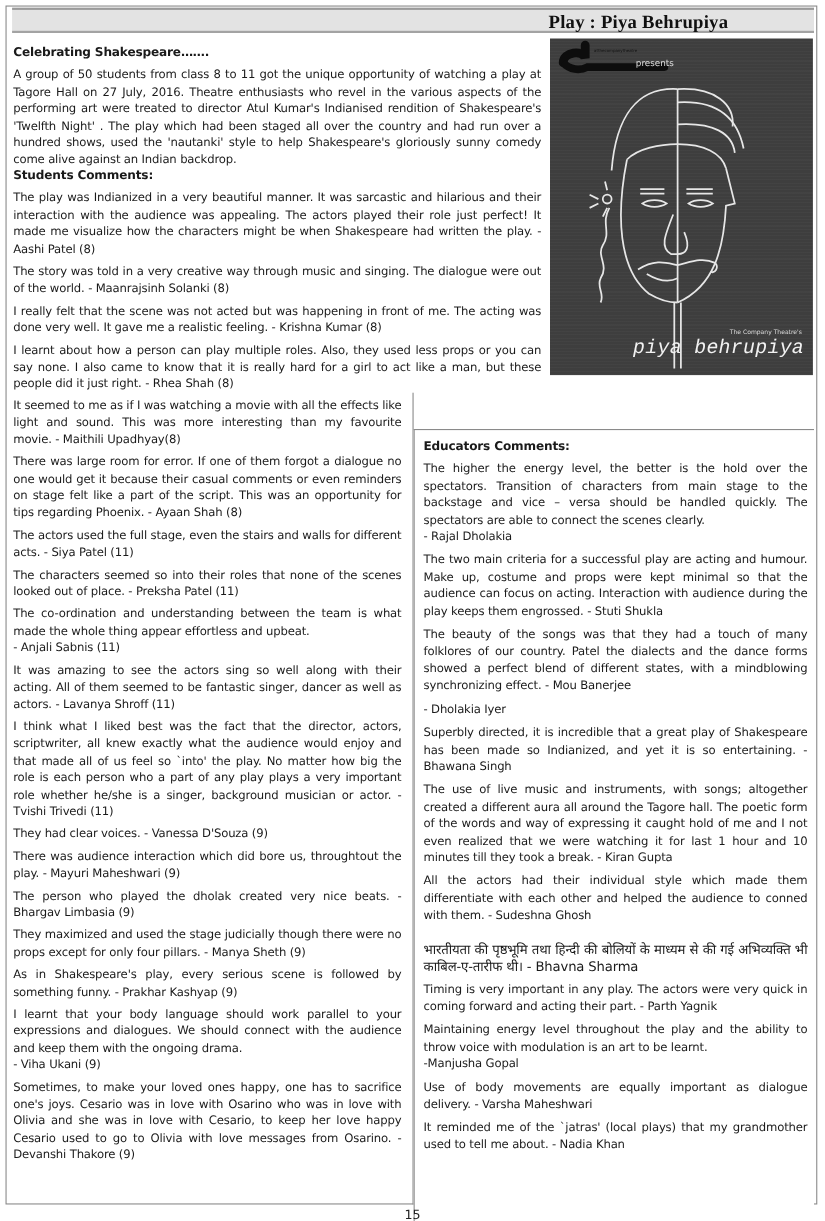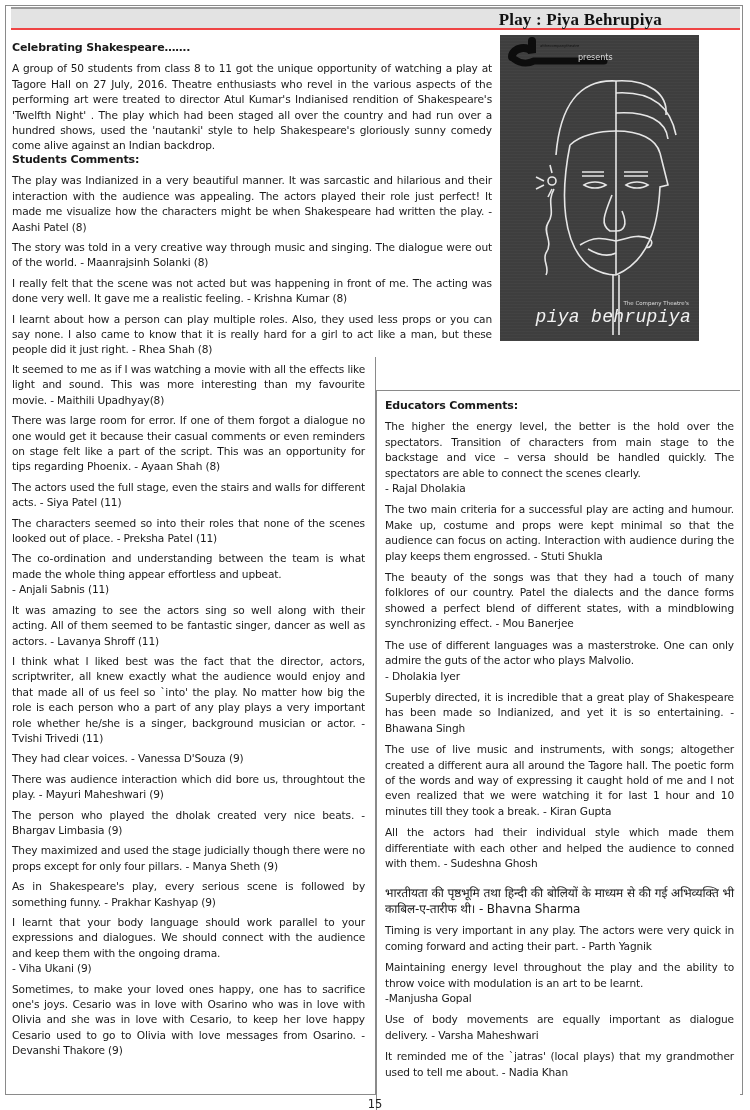--- a/index.html
+++ b/index.html
@@ -6,21 +6,21 @@
   body {
     width: 750px; height: 1110px; position: relative; overflow: hidden;
     font-family: "DejaVu Sans", sans-serif; color: #1a1a1a;
   }
   .frame {
     position: absolute; left: 5px; top: 5px; width: 738px; height: 1090px;
     border: 1px solid #8a8a8a; box-sizing: border-box;
   }
   .title-bar {
     position: absolute; left: 11px; top: 7px; width: 729px; height: 23px;
-    background: #e3e3e3; border-top: 2px solid #9a9a9a; border-bottom: 2px solid #ef4444;
+    background: #e3e3e3; border-top: 2px solid #9a9a9a; border-bottom: 2px solid #a3a3a3;
     box-sizing: border-box;
   }
   .title-text {
     position: absolute; right: 78px; top: 1px;
     font-family: "Liberation Serif", serif; font-weight: bold; font-size: 17px; color: #111;
     letter-spacing: 0.2px;
   }
   .txt {
     font-size: 10.6px; line-height: 15.4px; text-align: justify; letter-spacing: -0.15px;
   }
@@ -38,21 +38,21 @@
   }
   .educators {
     position: absolute; left: 376px; top: 358px; width: 364px; height: 737px;
     border: 1px solid #8a8a8a; border-right: none; box-sizing: border-box;
     padding: 7px 6px 0 8px; background: #fff; margin-top: 32px;
   }
   .educators .heading { margin-bottom: 6px; }
   .educators .comment { margin-bottom: 6px; }
   .hindi { font-size: 12px; line-height: 16px; }
   .poster {
-    position: absolute; left: 500px; top: 35px; width: 199px; height: 306px;
+    position: absolute; left: 500px; top: 35px; width: 239px; height: 306px;
     background: #3e3e3e;
     background-image: repeating-linear-gradient(0deg, rgba(255,255,255,0.025) 0 1px, transparent 1px 3px);
   }
   .poster svg { position: absolute; left: 0; top: 0; }
   .poster-presents {
     position: absolute; left: 78px; top: 18px; color: #ddd; font-size: 8px;
   }
   .poster-company {
     position: absolute; right: 10px; top: 265px; color: #ddd; font-size: 5.5px;
   }
@@ -150,21 +150,21 @@
   <p class="comment"><span>As in Shakespeare's play, every serious scene is followed by something funny.</span>  -  <span>Prakhar Kashyap (9)</span></p>
   <p class="comment"><span>I learnt that your body language should work parallel to your expressions and dialogues. We should connect with the audience and keep them with the ongoing drama.</span><span class="right-sig">-  <span>Viha Ukani (9)</span></span></p>
   <p class="comment"><span>Sometimes, to make your loved ones happy, one has to sacrifice one's joys.  Cesario was in love with Osarino who was in love with Olivia and she was in love with Cesario, to keep her love happy Cesario used to go to Olivia with love messages from Osarino.</span>  -   <span>Devanshi Thakore (9)</span></p>
 </div>
 
 <div class="educators txt">
   <p class="heading">Educators Comments:</p>
   <p class="comment"><span>The higher the energy level, the better is the hold over the spectators. Transition of characters from main stage to the backstage and vice – versa should be handled quickly. The spectators are able to connect the scenes clearly.</span><span class="right-sig">-  <span>Rajal Dholakia</span></span></p>
   <p class="comment"><span>The two main criteria for a successful play are acting and humour. Make up, costume and props were kept minimal so that the audience can focus on acting. Interaction with audience during the play keeps them engrossed.</span>  -  <span>Stuti Shukla</span></p>
   <p class="comment"><span>The beauty of the songs was that they had a touch of many folklores of our country. Patel the dialects and the dance forms showed a perfect blend of different states, with a mindblowing synchronizing effect.</span>  -  <span>Mou Banerjee</span></p>
-  <p class="comment"><span>The use of different languages was a masterstroke. One can only admire the guts of the actor who plays Malvolio.</span><span class="right-sig">- <span>Dholakia Iyer</span></span></p>
+  <p class="comment"><span class="right-sig">- <span>Dholakia Iyer</span></span></p>
   <p class="comment"><span>Superbly directed, it is incredible that a great play of Shakespeare has been made so Indianized, and yet it is so entertaining.</span>  -  <span>Bhawana Singh</span></p>
   <p class="comment"><span>The use of live music and instruments, with songs; altogether created a different aura all around the Tagore hall. The poetic form of the words and way of expressing it caught hold of me and I not even realized that we were watching it for last 1 hour and 10 minutes till they took a break.</span>  -  <span>Kiran Gupta</span></p>
   <p class="comment" style="margin-bottom:14px;"><span>All the actors had their individual style which made them differentiate with each other and helped the audience to conned with them.</span>  -  <span>Sudeshna Ghosh</span></p>
   <p class="comment hindi"><span>भारतीयता की पृष्ठभूमि तथा हिन्दी की बोलियों के माध्यम से की गई अभिव्यक्ति भी काबिल-ए-तारीफ थी।</span> -    <span>Bhavna Sharma</span></p>
   <p class="comment"><span>Timing is very important in any play. The actors were very quick in coming forward and acting their part.</span>  -  <span>Parth Yagnik</span></p>
   <p class="comment"><span>Maintaining energy level throughout the play and the ability to throw voice with modulation is an art to be learnt.</span><span class="right-sig">-<span>Manjusha Gopal</span></span></p>
   <p class="comment"><span>Use of body movements are equally important as dialogue delivery.</span>  -  <span>Varsha Maheshwari</span></p>
   <p class="comment"><span>It reminded me of the `jatras' (local plays) that my grandmother used to tell me about.</span>  -  <span>Nadia Khan</span></p>
 </div>
 

